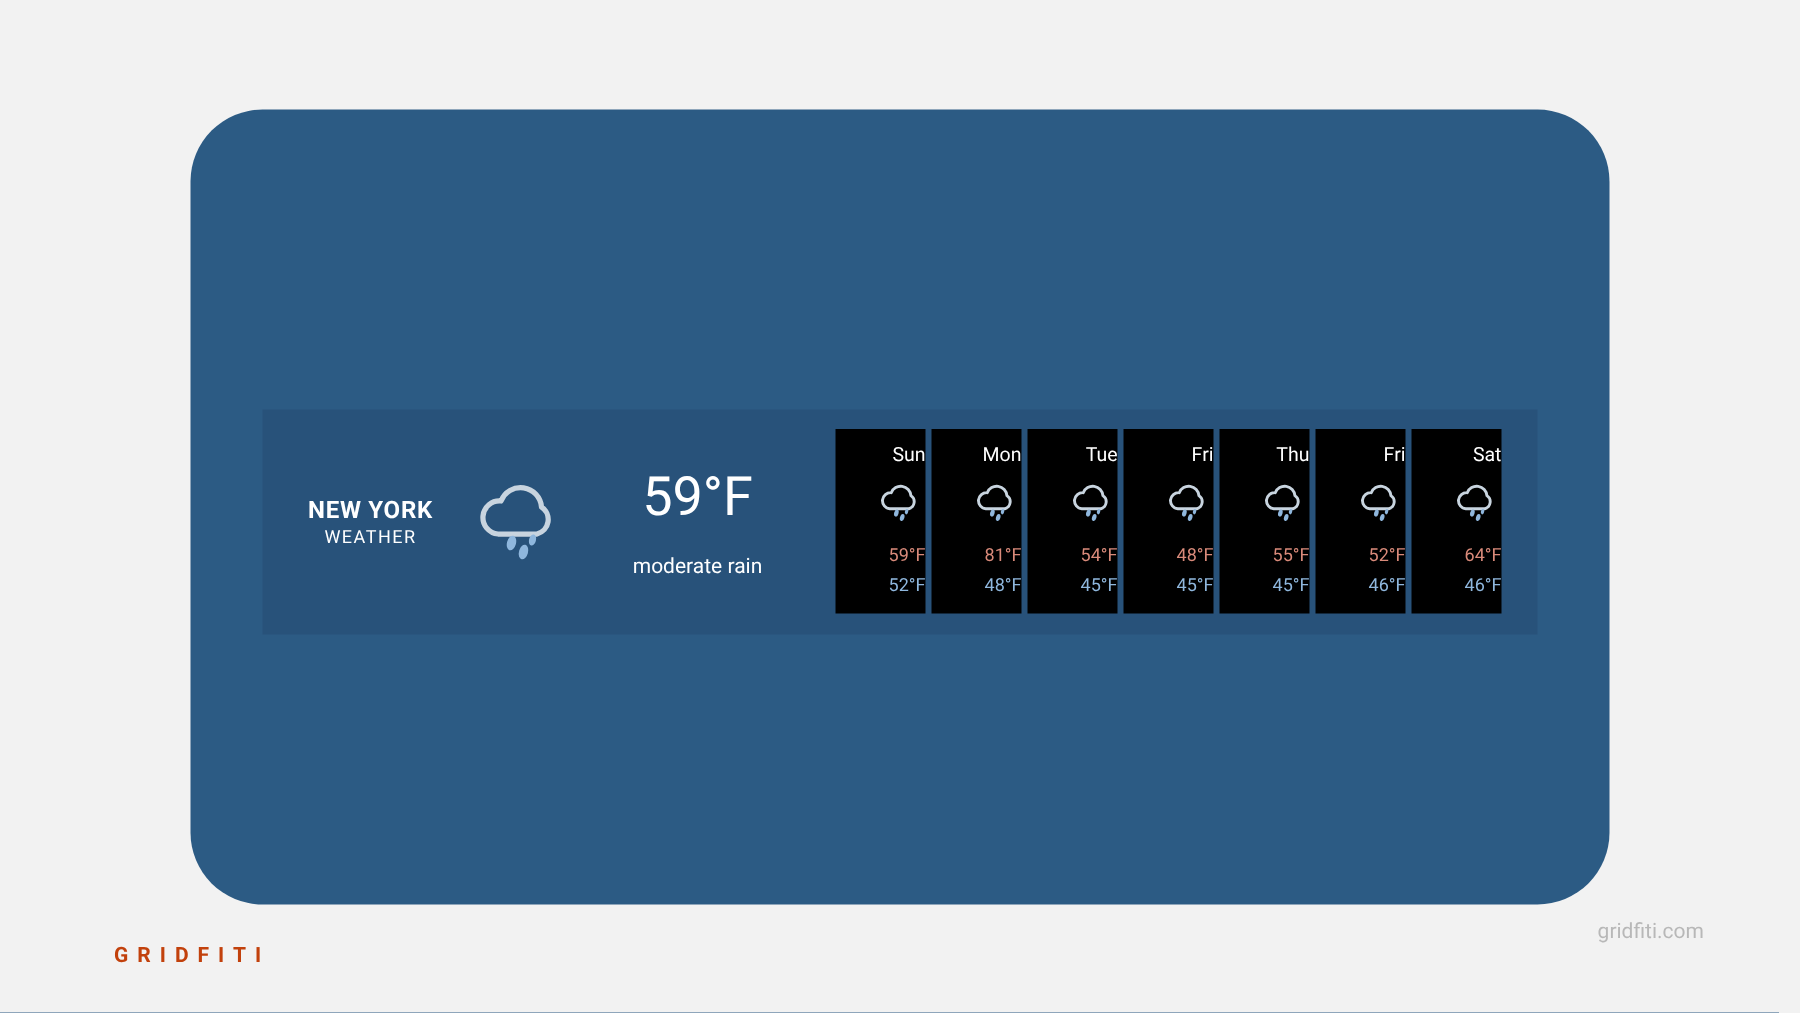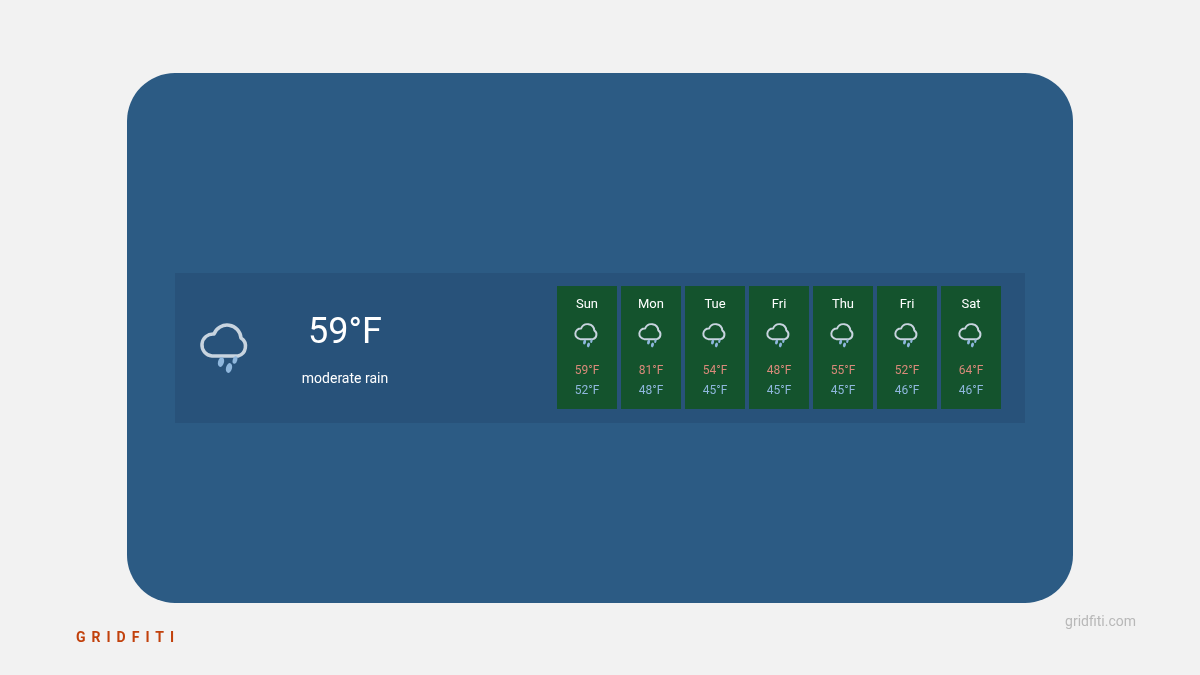--- a/index.html
+++ b/index.html
@@ -72,26 +72,26 @@
       font-size: 14px;
       margin-top: 18px;
     }
     .forecast-row {
       display: flex;
       gap: 4px;
       flex: 1;
       justify-content: flex-end;
     }
     .day-col {
-      background: #14532d;
+      background: #000000;
       width: 60px;
       padding: 10px 0 12px;
       display: flex;
       flex-direction: column;
-      align-items: center;
+      align-items: flex-end;
       gap: 6px;
     }
     .day-name {
       color: #ffffff;
       font-size: 13px;
     }
     .day-icon {
       margin: 2px 0 4px;
     }
     .day-high {
@@ -119,20 +119,24 @@
       font-size: 14px;
       font-weight: 400;
     }
   </style>
 </head>
 <body>
 
 <div class="card">
   <div class="weather-bar">
 
+    <div class="location-block">
+      <div class="location-name">NEW YORK</div>
+      <div class="location-sub">WEATHER</div>
+    </div>
 
     <div class="current-icon">
       <svg width="70" height="60" viewBox="0 0 70 60">
         <path d="M50 22 a14 14 0 0 0 -27 -4 a11 11 0 0 0 -2 22 h26 a10 10 0 0 0 3 -18 z" fill="none" stroke="#c8d4df" stroke-width="3.5" stroke-linejoin="round"></path>
         <ellipse cx="30" cy="46" rx="3" ry="5" fill="#8fb7dd" transform="rotate(15 30 46)"></ellipse>
         <ellipse cx="38" cy="52" rx="3" ry="5" fill="#8fb7dd" transform="rotate(15 38 52)"></ellipse>
         <ellipse cx="44" cy="44" rx="2.3" ry="3.8" fill="#8fb7dd" transform="rotate(15 44 44)"></ellipse>
       </svg>
     </div>
 

